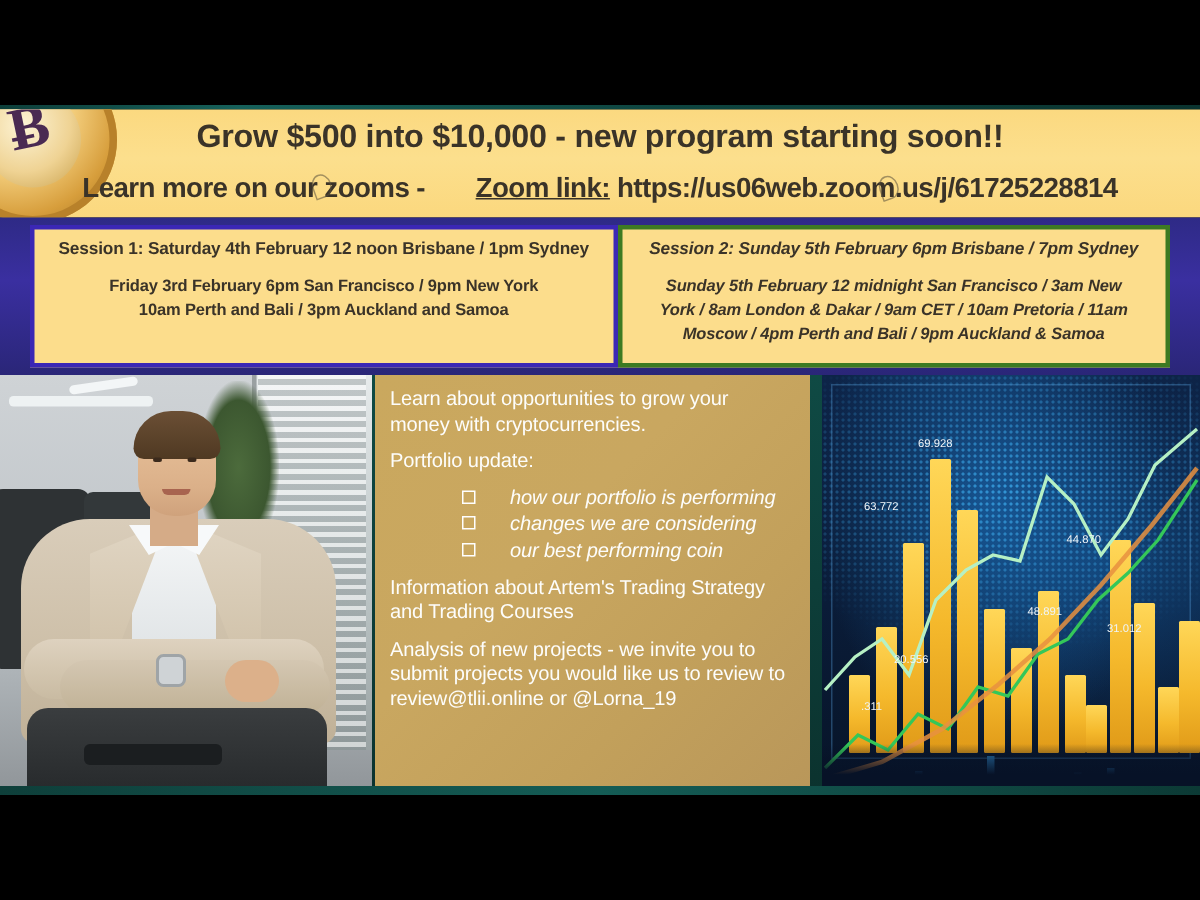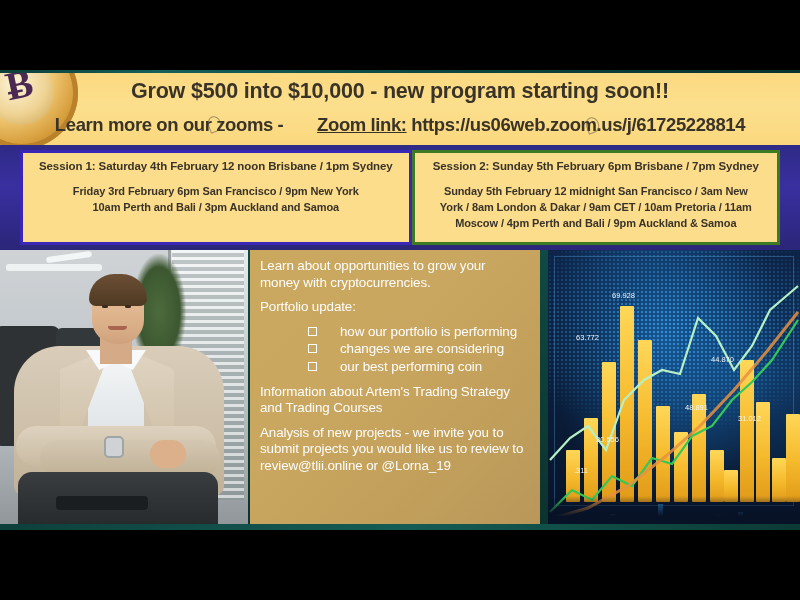--- a/index.html
+++ b/index.html
@@ -77,21 +77,21 @@
     display:flex; align-items:center; justify-content:space-between;
     padding:0 20px;
   }
   .session-box {
     height:95px; background:#fcdd8c;
     padding:7px 8px 6px 8px;
     text-align:center;
     display:flex; flex-direction:column; align-items:center;
   }
   .session-1 { width:404px; border:3px solid #3b27b5; }
-  .session-2 { width:380px; border:3px solid #3d7a22; }
+  .session-2 { width:380px; border:3px solid #3d7a22;font-style:italic; }
 
   .session-head {
     font-size:11.5px; font-weight:bold; color:#3a3328;
     letter-spacing:-0.1px; white-space:nowrap;
   }
   .session-lines {
     margin-top:12px;
     font-size:11px; font-weight:bold; color:#3a3328;
     line-height:1.45; letter-spacing:-0.1px;
   }
@@ -230,21 +230,21 @@
   .panel {
     position:absolute; left:250px; top:0px; width:290px; height:275px;
     background:linear-gradient(135deg,#caa85e 0%,#c9a760 40%,#c2a05b 70%,#b9975a 100%);
     padding:8px 12px 6px 10px;
     color:#ffffff;
   }
   .panel p {
     font-size:13.4px; line-height:1.24; color:#fdfdfb;
     margin-bottom:8px; letter-spacing:-0.1px;
   }
-  .panel ul { list-style:none; margin:0 0 8px 0; padding:0; }
+  .panel ul { list-style:none; margin:0 0 8px 0; padding:0;font-style:italic; }
   .panel li {
     font-size:13.4px; line-height:1.24; color:#fdfdfb;
     padding-left:80px; position:relative; margin-bottom:1px;
     letter-spacing:-0.1px;
   }
   .panel li .box {
     position:absolute; left:48px; top:3px;
     width:9px; height:9px; border:1.5px solid #ffffff;
   }
   .panel .nomargin { margin-bottom:0; }

